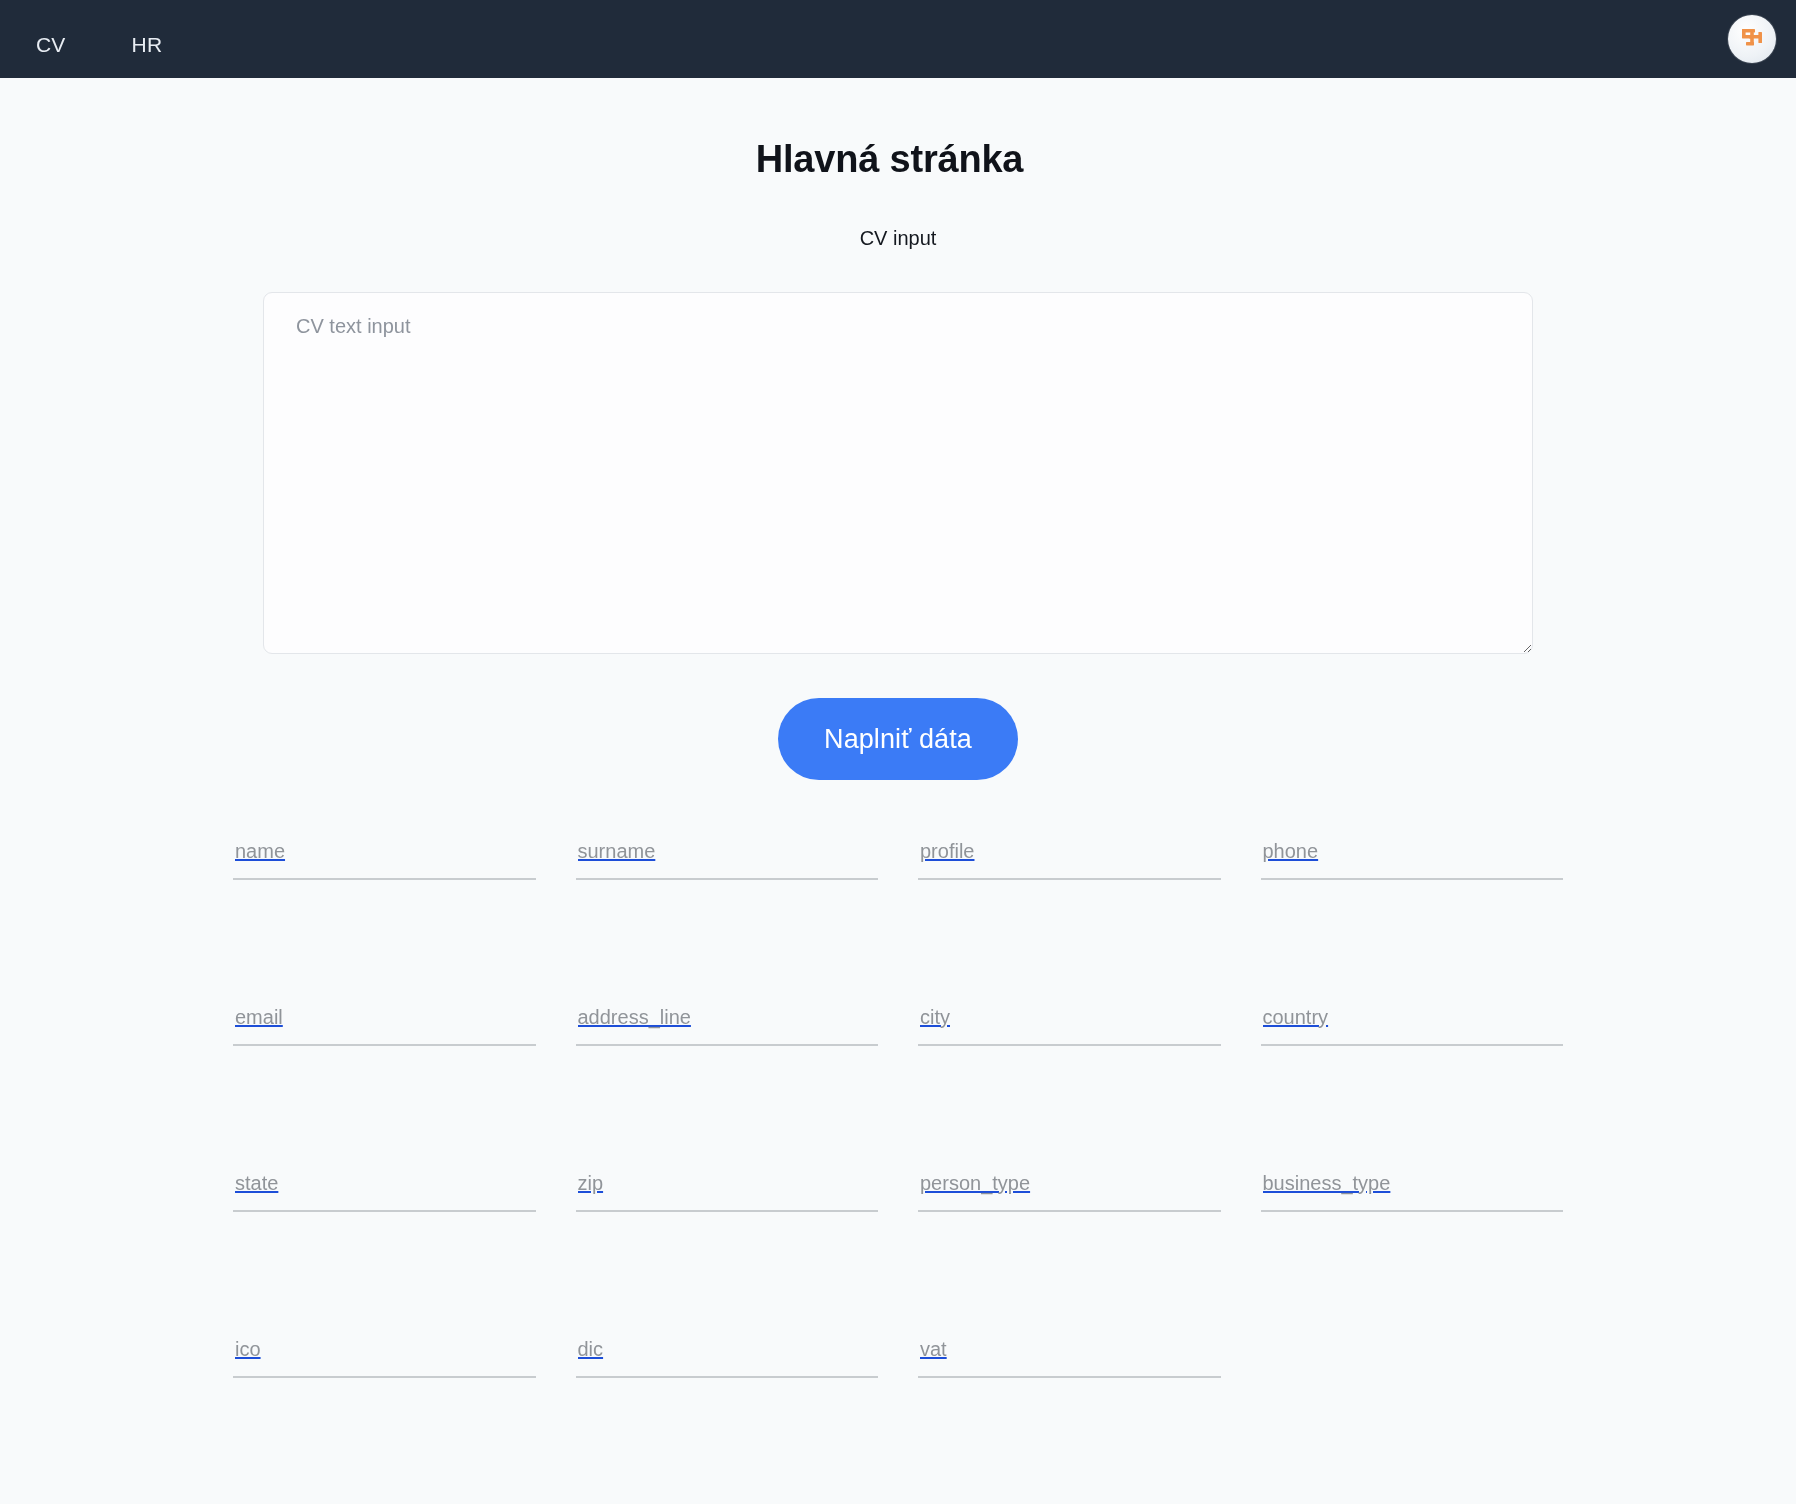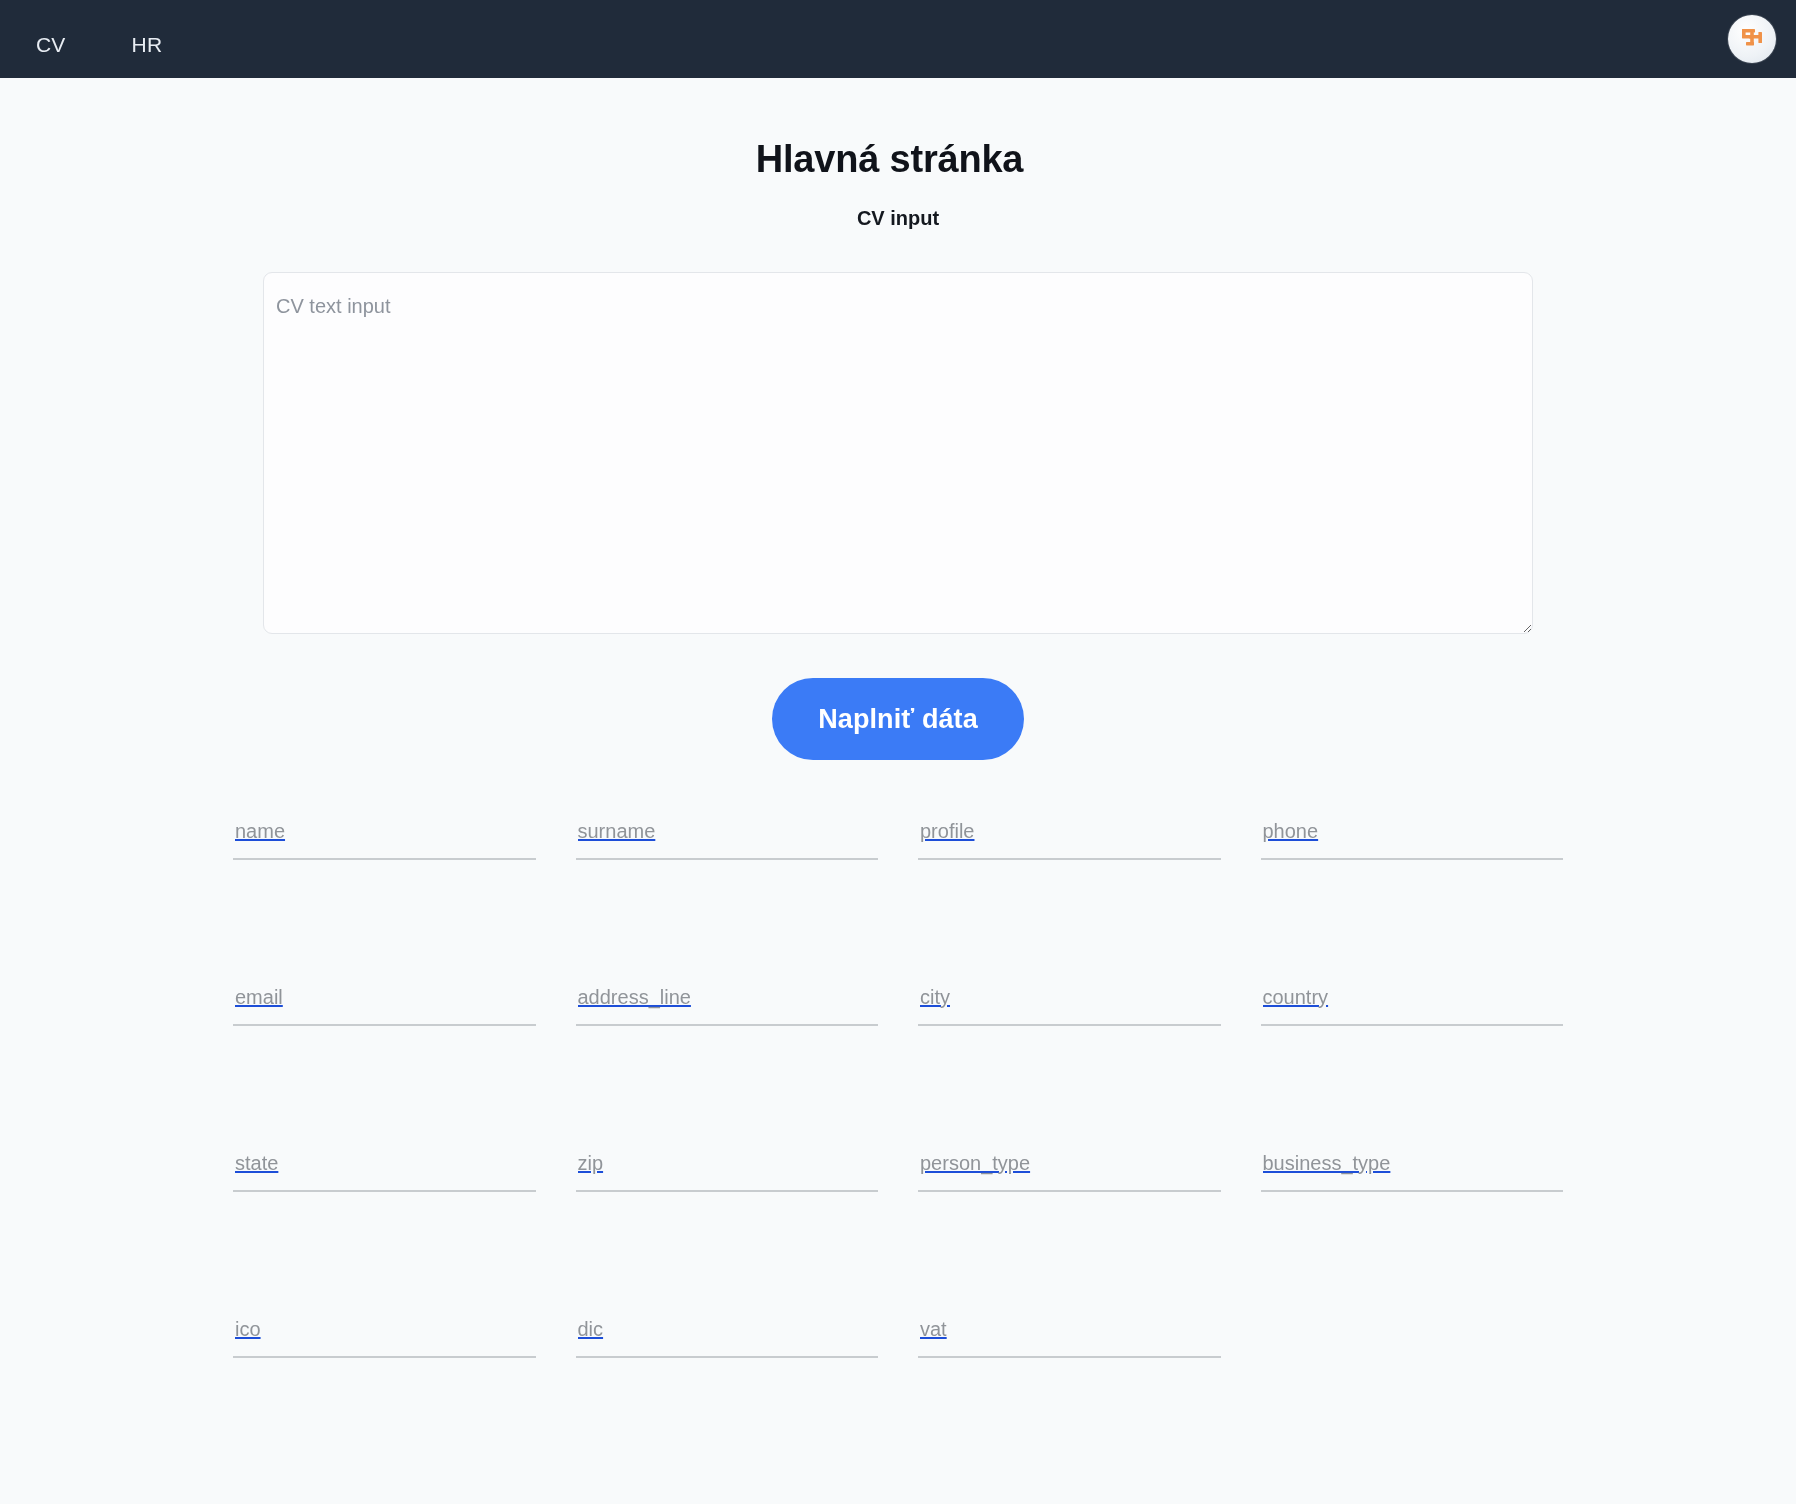--- a/index.html
+++ b/index.html
@@ -63,37 +63,37 @@
     text-align: center;
     font-size: 38px;
     font-weight: 700;
     color: #10131a;
     margin: 0 17px 0 0;
     letter-spacing: -0.2px;
   }
   .section-label {
     text-align: center;
     font-size: 20px;
-    font-weight: 700;
+    font-weight: 400;
     color: #14181f;
-    margin-top: 26px;
+    margin-top: 46px;
   }
 
   
   .textarea-wrap {
     width: 1270px;
     margin: 42px auto 0 auto;
   }
   .cv-textarea {
     width: 100%;
     height: 362px;
     background: #fdfdfe;
     border: 1px solid #e3e6ea;
     border-radius: 9px;
-    padding: 22px 12px;
+    padding: 22px 32px;
     font-family: "Liberation Sans", sans-serif;
     font-size: 20px;
     color: #2b3240;
     resize: both;
     outline: none;
     display: block;
   }
   .cv-textarea::placeholder { color: #8e949d; }
 
   
@@ -104,21 +104,21 @@
   }
   .fill-btn {
     background: #3b7bf6;
     color: #ffffff;
     border: none;
     border-radius: 46px;
     padding: 0 46px;
     height: 82px;
     font-family: "Liberation Sans", sans-serif;
     font-size: 27px;
-    font-weight: 700;
+    font-weight: 400;
     letter-spacing: 0.1px;
     cursor: pointer;
   }
 
   
   .field-grid {
     width: 1330px;
     margin: 52px auto 0 auto;
     display: grid;
     grid-template-columns: repeat(4, 1fr);

